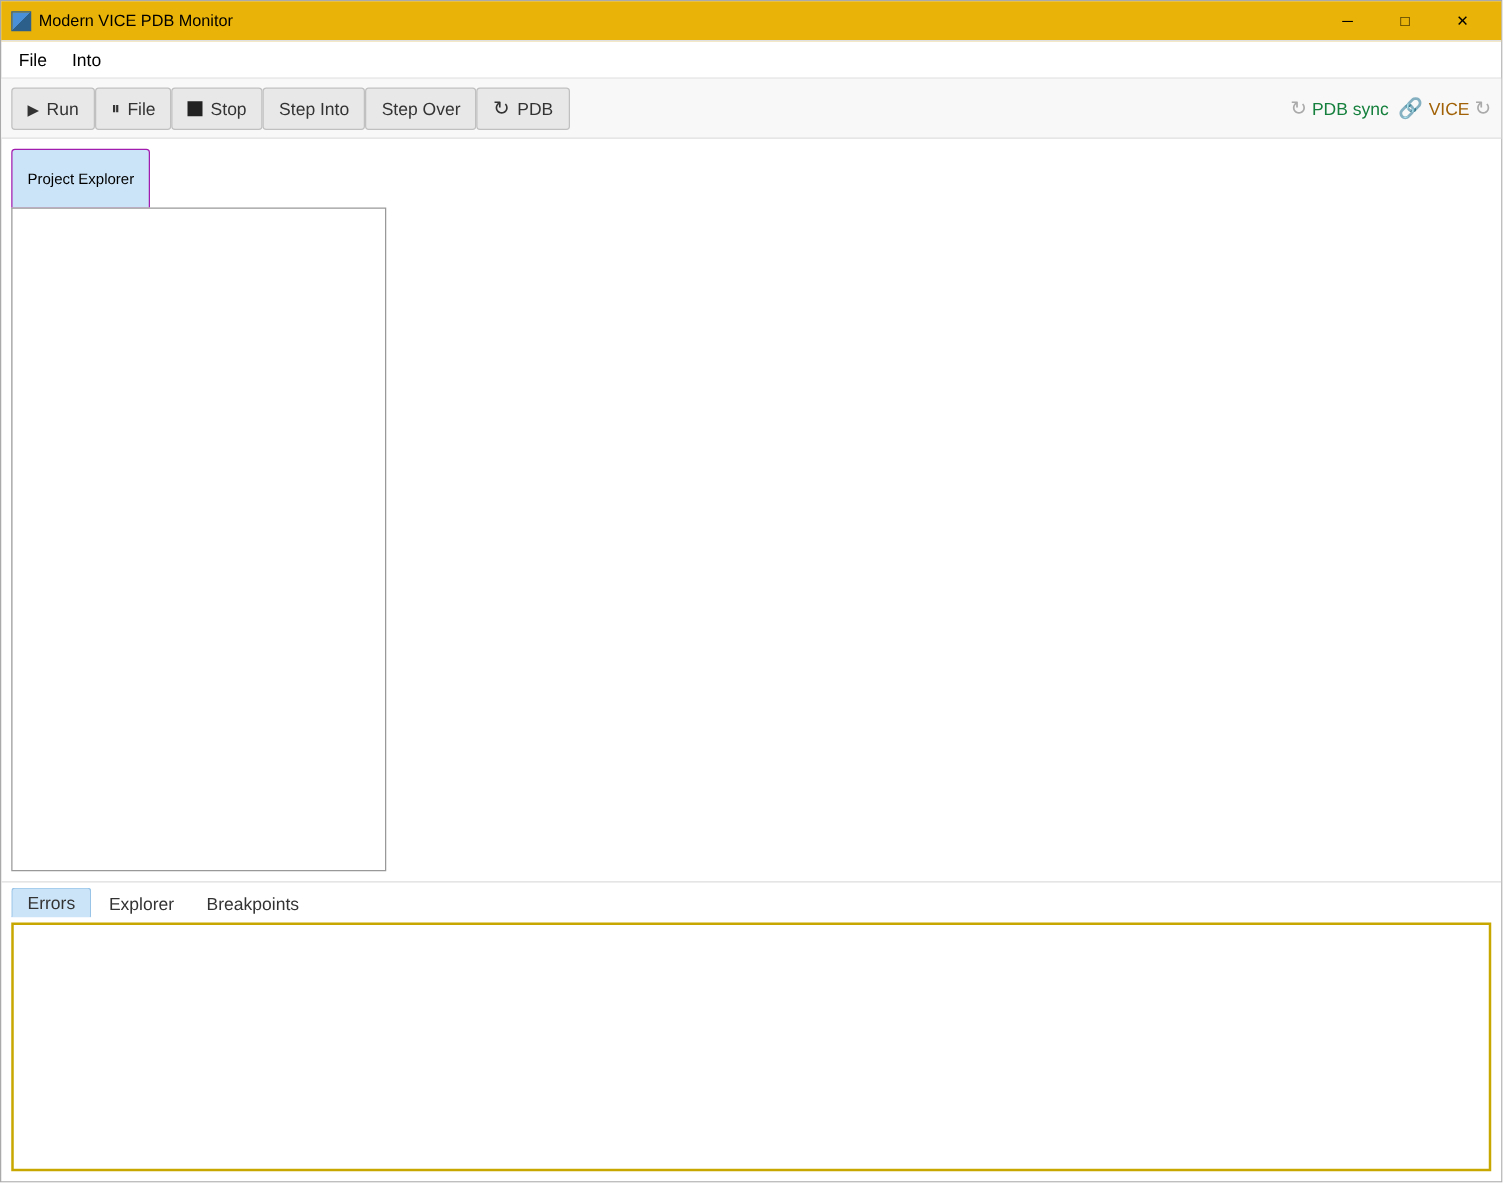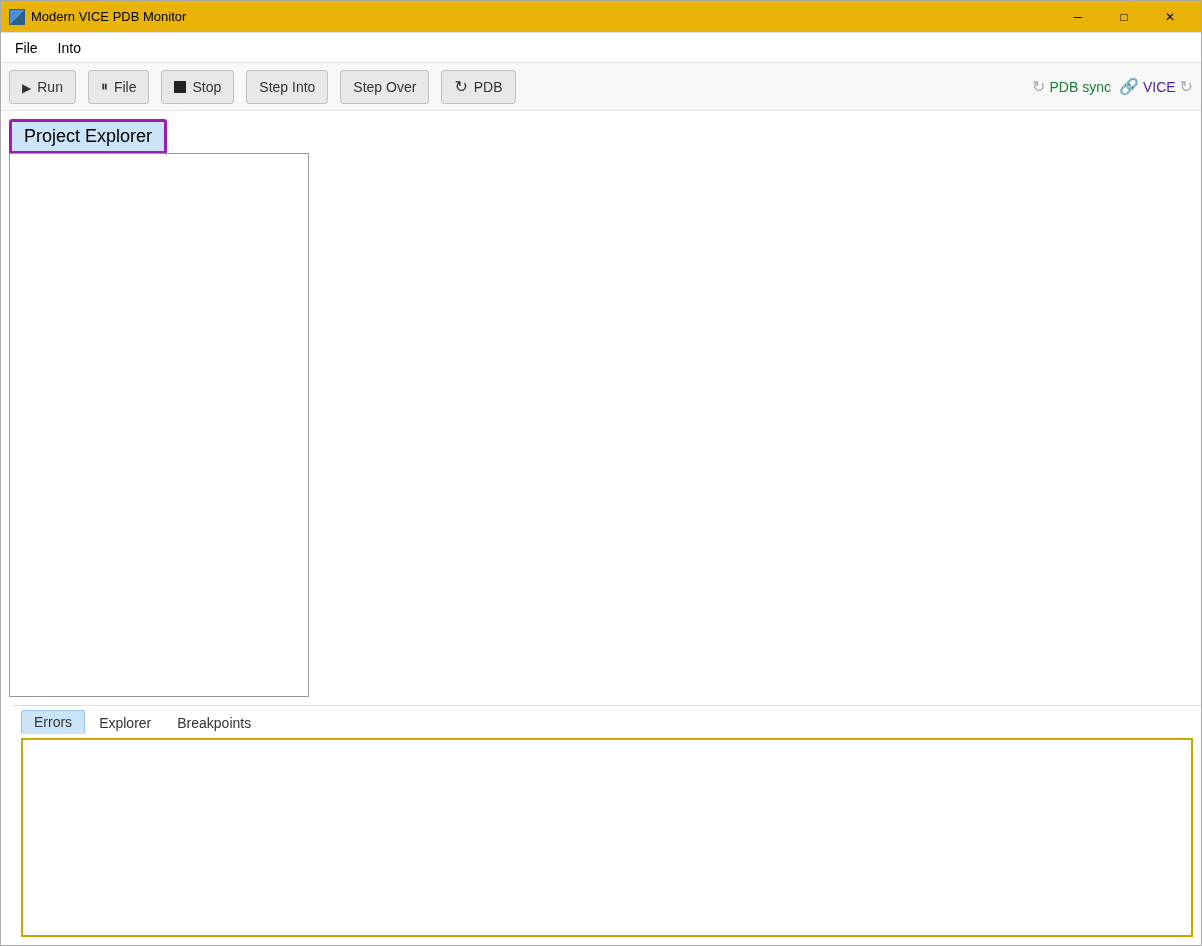--- a/index.html
+++ b/index.html
@@ -72,21 +72,21 @@
       font-size: 14px;
       color: #000;
       border-radius: 2px;
     }
 
     .toolbar {
       height: 48px;
       display: flex;
       align-items: center;
       padding: 0 8px;
-      gap: 12px;
+      gap: 0;
       border-bottom: 1px solid #e0e0e0;
       flex-shrink: 0;
       background: #f8f8f8;
     }
     .toolbar-btn {
       height: 34px;
       padding: 0 12px;
       border: 1px solid #c0c0c0;
       background: #e8e8e8;
       cursor: pointer;
@@ -120,45 +120,44 @@
 
     .project-section {
       flex: 1;
       display: flex;
       flex-direction: column;
       overflow: hidden;
       padding: 8px;
     }
     .tab-header-blue {
       display: inline-block;
-      padding: 4px 12px;
+      padding: 16px 12px;
       background: #cce4f7;
-      border: 3px solid #a21caf;
+      border: 1px solid #a21caf;
       border-radius: 3px 3px 0 0;
-      font-size: 18px;
+      font-size: 12px;
       color: #000;
       cursor: pointer;
       margin-bottom: -1px;
     }
     .project-tree {
       width: 300px;
       flex: 1;
       border: 1px solid #999;
       background: #fff;
       margin-top: 0;
     }
 
     .bottom-panel {
       height: 240px;
       display: flex;
       flex-direction: column;
       border-top: 1px solid #ddd;
       padding: 4px 8px 8px 8px;
       flex-shrink: 0;
-      margin-left: 12px;
     }
     .bottom-tabs {
       display: flex;
       align-items: flex-end;
       gap: 2px;
       margin-bottom: 4px;
     }
     .bottom-tab {
       padding: 3px 12px;
       font-size: 14px;
@@ -225,21 +224,21 @@
       <span>PDB</span>
     </button>
 
     <div class="toolbar-right">
       <div class="toolbar-right-item">
         <span style="font-size:16px; color:#aaa;">↻</span>
         <span style="color:#15803d;">PDB sync</span>
       </div>
       <div class="toolbar-right-item">
         <span style="font-size:16px; color:#333;">🔗</span>
-        <span style="color:#4c1d95;">VICE</span>
+        <span style="color:#a16207;">VICE</span>
         <span style="font-size:16px; color:#aaa;">↻</span>
       </div>
     </div>
   </div>
 
   <div class="main-content">
     <div class="project-section">
       <div>
         <span class="tab-header-blue">Project Explorer</span>
       </div>

